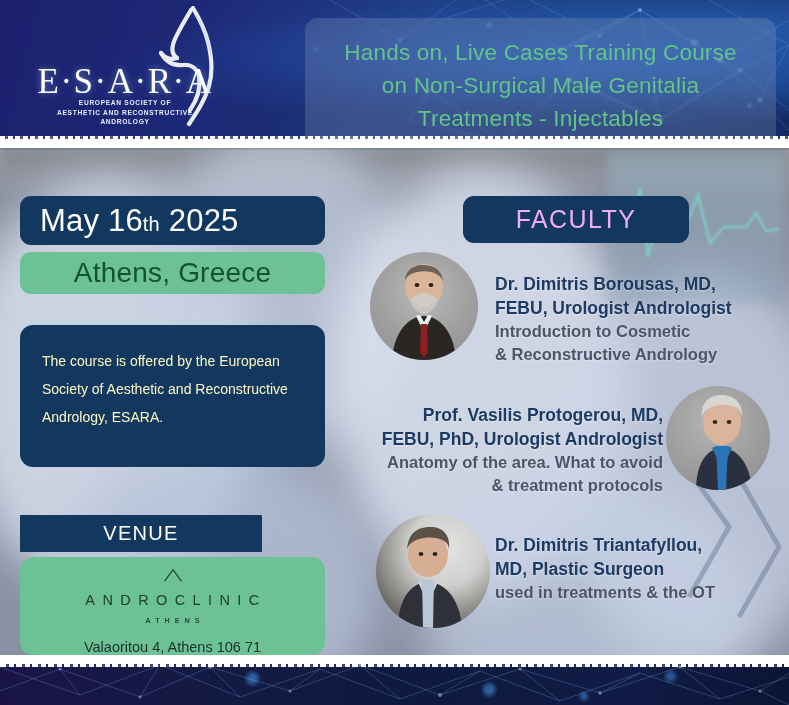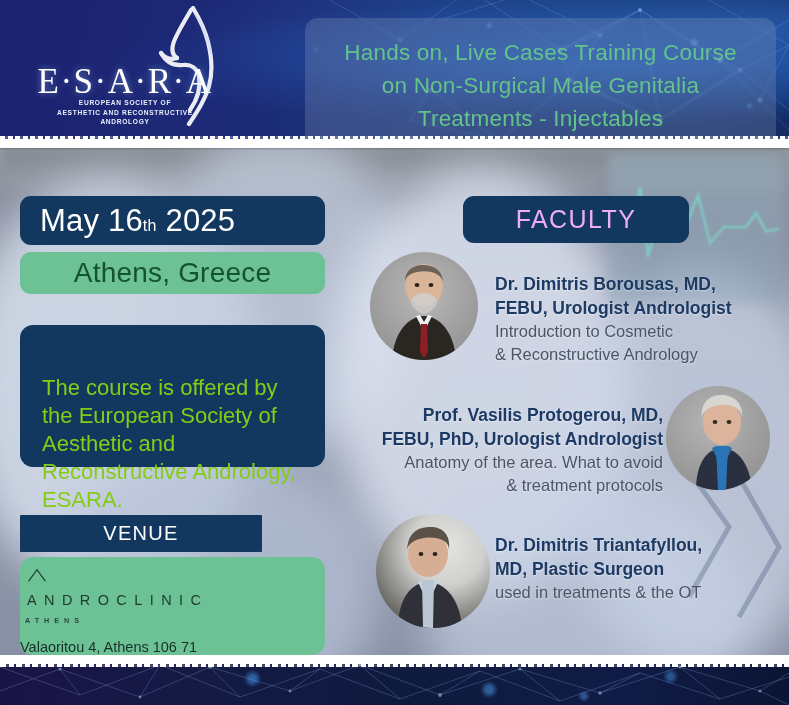--- a/index.html
+++ b/index.html
@@ -122,53 +122,53 @@
   }
 
   
   .date-box{
     position:absolute; left:20px; top:196px; width:305px; height:49px;
     background:#12385f; border-radius:11px;
     display:flex; align-items:center; padding-left:20px;
     z-index:4;
   }
   .date-txt{ color:#fff; font-size:31px; font-weight:400; letter-spacing:.2px; }
-  .date-txt .sup{ font-size:16px; }
+  .date-txt .sup{ font-size:20px; }
 
   .city-box{
     position:absolute; left:20px; top:252px; width:305px; height:42px;
     background:#6cc294; border-radius:11px;
     display:flex; align-items:center; justify-content:center;
     z-index:4;
   }
   .city-txt{ color:#14532d; font-size:28px; font-weight:400; letter-spacing:.2px; }
 
   .desc-box{
     position:absolute; left:20px; top:325px; width:305px; height:142px;
     background:#12385f; border-radius:13px;
     padding:22px 22px 0 22px;
     z-index:4;
   }
   .desc-txt{
-    color:#84cc16; font-size:22px; line-height:28px; font-weight:400;margin-top:27px;
+    color:#fef9c3; font-size:14px; line-height:28px; font-weight:400;
   }
 
   .venue-box{
     position:absolute; left:20px; top:515px; width:242px; height:37px;
     background:#12385f; border-radius:1px;
     display:flex; align-items:center; justify-content:center;
     z-index:4;
   }
   .venue-txt{ color:#fff; font-size:20px; letter-spacing:1.3px; }
 
   .clinic-box{
     position:absolute; left:20px; top:557px; width:305px; height:98px;
     background:#6cc294; border-radius:13px;
     z-index:5;
-    display:flex; flex-direction:column; align-items:flex-start; padding-top:11px;
+    display:flex; flex-direction:column; align-items:center; padding-top:11px;
   }
   .clinic-mark{ width:34px; height:24px; margin-bottom:10px; }
   .clinic-name{
     color:#1d3a33; font-size:14.5px; letter-spacing:7.4px; font-weight:400;
     padding-left:7px;
   }
   .clinic-sub{
     color:#2b4a42; font-size:7.2px; letter-spacing:5px; font-weight:700;
     margin-top:8px; padding-left:5px;
   }
@@ -192,21 +192,21 @@
     box-shadow:0 0 0 0 rgba(0,0,0,0);
   }
   .av-bg{ position:absolute; inset:0; background:#9a9a9a; }
   .av-svg{ position:absolute; inset:0; }
 
   .fname{
     color:#1c3a63; font-size:17.5px; line-height:24px; font-weight:700;
     text-shadow:0 1px 2px rgba(255,255,255,.45);
   }
   .frole{
-    color:#4c5566; font-size:16.5px; line-height:23px; font-weight:400;
+    color:#4c5566; font-size:16.5px; line-height:23px; font-weight:700;
     text-shadow:0 1px 2px rgba(255,255,255,.4);
   }
 
   
   .f1{ left:495px; top:272px; width:290px; text-align:left; }
   .f1-av{ left:370px; top:252px; width:108px; height:108px; }
   
   .f2{ left:343px; top:403px; width:320px; text-align:right; }
   .f2-av{ left:666px; top:386px; width:104px; height:104px; }
   

